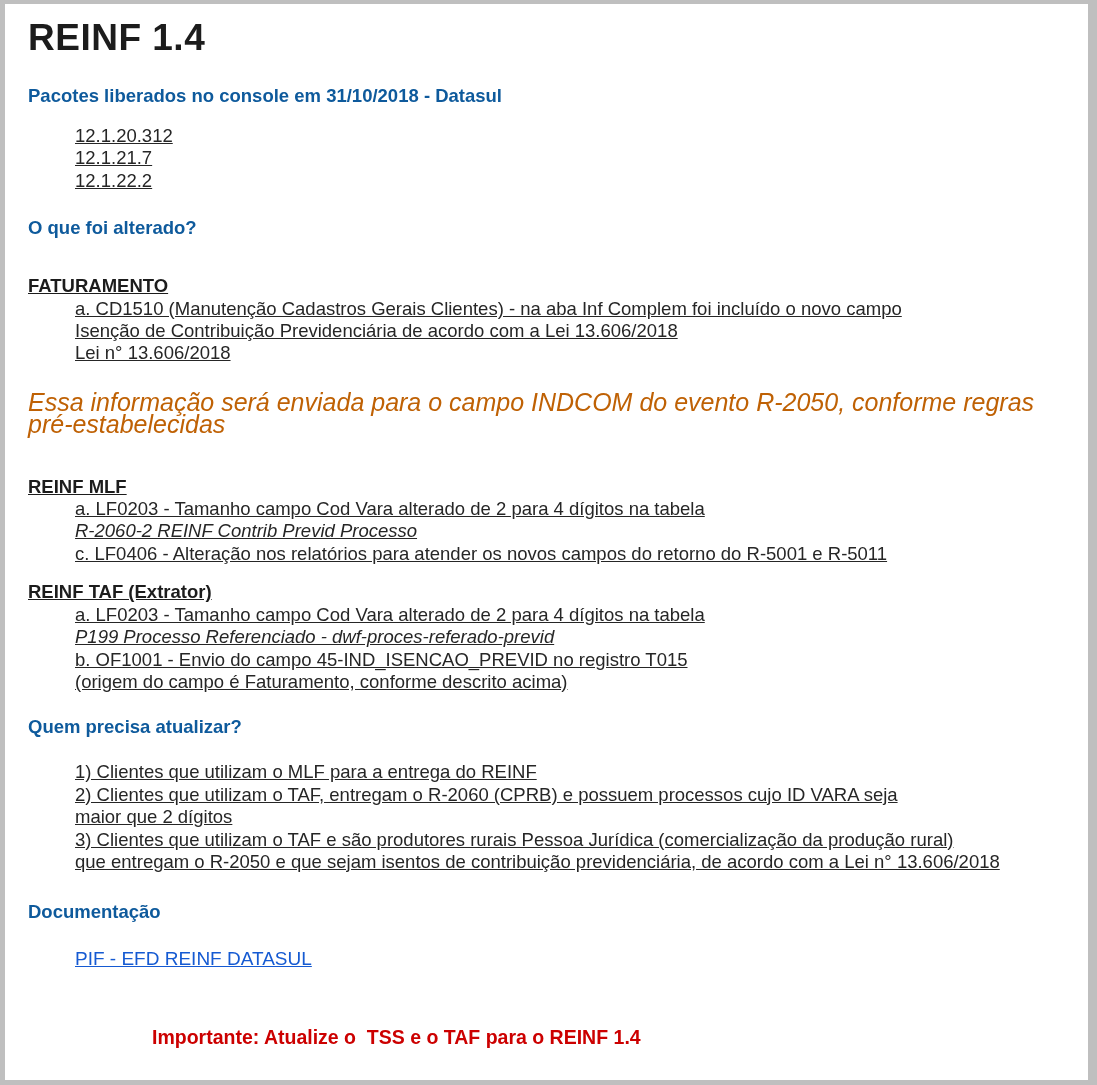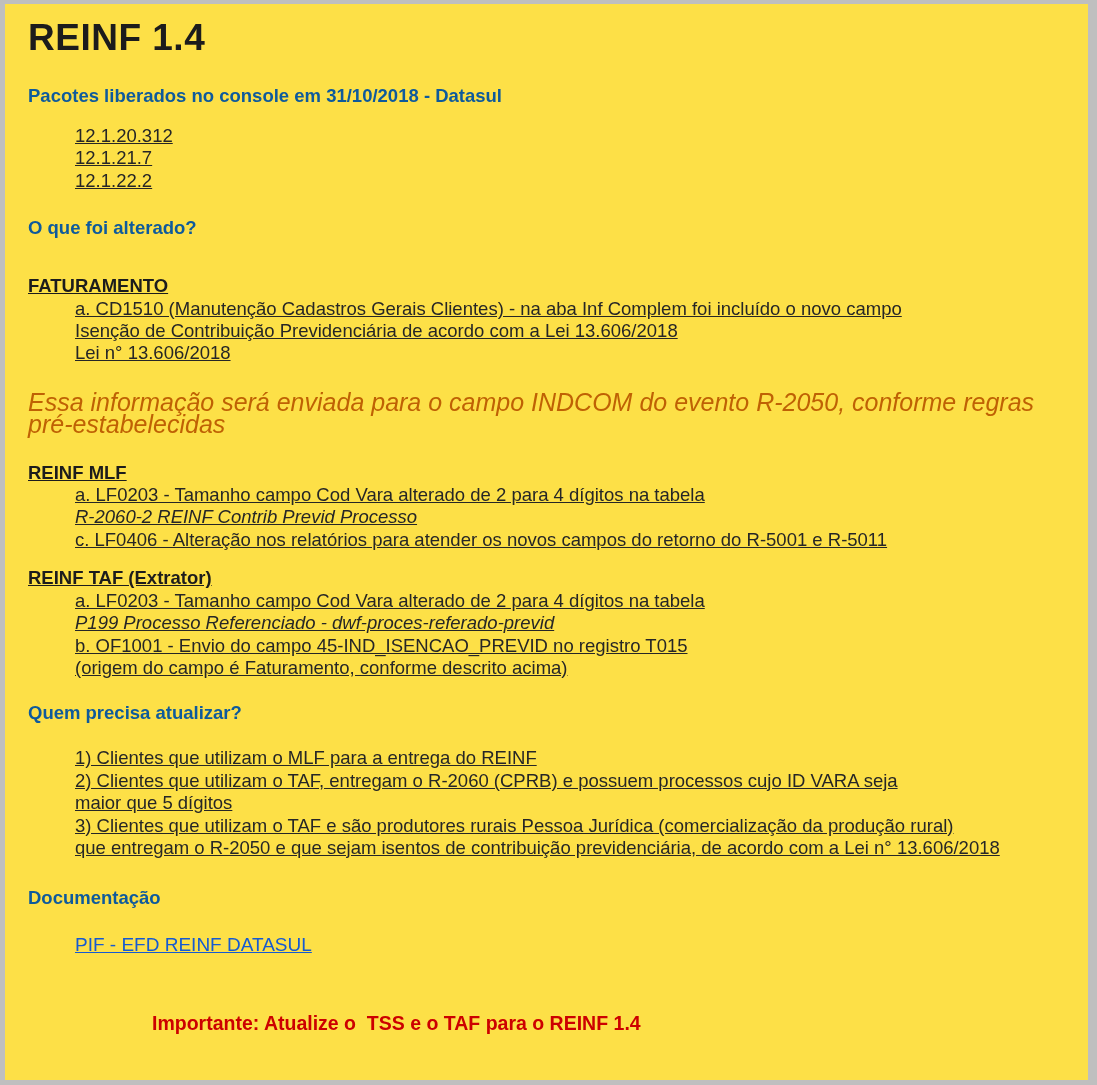--- a/index.html
+++ b/index.html
@@ -5,21 +5,21 @@
   html, body { margin: 0; padding: 0; }
   body {
     background: #e8e8e8;
     font-family: "Liberation Sans", sans-serif;
   }
   .page {
     position: relative;
     width: 1097px;
     height: 1085px;
     box-sizing: border-box;
-    background: #fde047;
+    background: #ffffff;
     border-style: solid;
     border-color: #bfbfbf;
     border-width: 4px 9px 5px 5px;
     padding: 10px 18px 0 23px;
     overflow: hidden;
   }
   .title {
     font-size: 37px;
     font-weight: bold;
     color: #1c1c1c;
@@ -46,21 +46,21 @@
   }
   .versions { margin-top: 18px; }
   .sec-title {
     font-size: 18.5px;
     font-weight: bold;
     color: #1c1c1c;
     text-decoration: underline;
     line-height: 22.4px;
   }
   .sec-faturamento { margin-top: 36px; }
-  .sec-mlf         { margin-top: 26px; }
+  .sec-mlf         { margin-top: 40px; }
   .sec-taf         { margin-top: 16px; }
   .italic { font-style: italic; }
   .note {
     margin-top: 26px;
     font-size: 25px;
     font-style: italic;
     color: #bf6104;
     line-height: 22.4px;
   }
   .update-list { margin-top: 23px; }
@@ -119,21 +119,21 @@
     <div class="line">a. LF0203 - Tamanho campo Cod Vara alterado de 2 para 4 dígitos na tabela</div>
     <div class="line italic">P199 Processo Referenciado - dwf-proces-referado-previd</div>
     <div class="line">b. OF1001 - Envio do campo 45-IND_ISENCAO_PREVID no registro T015</div>
     <div class="line">(origem do campo é Faturamento, conforme descrito acima)</div>
   </div>
 
   <div class="h2 h2-quem">Quem precisa atualizar?</div>
   <div class="indent update-list">
     <div class="line">1) Clientes que utilizam o MLF para a entrega do REINF</div>
     <div class="line">2) Clientes que utilizam o TAF, entregam o R-2060 (CPRB) e possuem processos cujo ID VARA seja</div>
-    <div class="line">maior que 5 dígitos</div>
+    <div class="line">maior que 2 dígitos</div>
     <div class="line">3) Clientes que utilizam o TAF e são produtores rurais Pessoa Jurídica (comercialização da produção rural)</div>
     <div class="line">que entregam o R-2050 e que sejam isentos de contribuição previdenciária, de acordo com a Lei n° 13.606/2018</div>
   </div>
 
   <div class="h2 h2-docs">Documentação</div>
   <div class="indent link-row">
     <a class="doc-link" href="#">PIF - EFD REINF DATASUL</a>
   </div>
 
   <div class="important">Importante: Atualize o  TSS e o TAF para o REINF 1.4</div>

